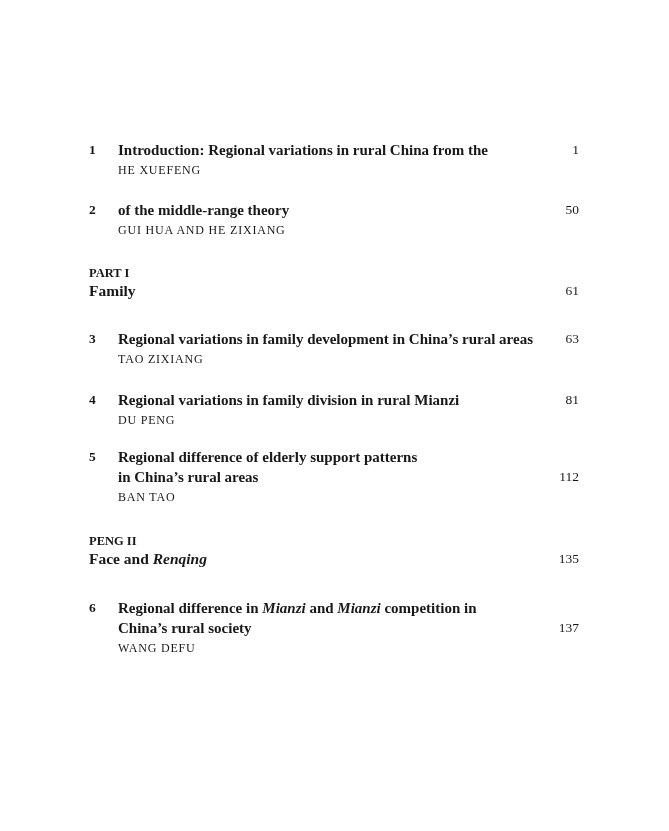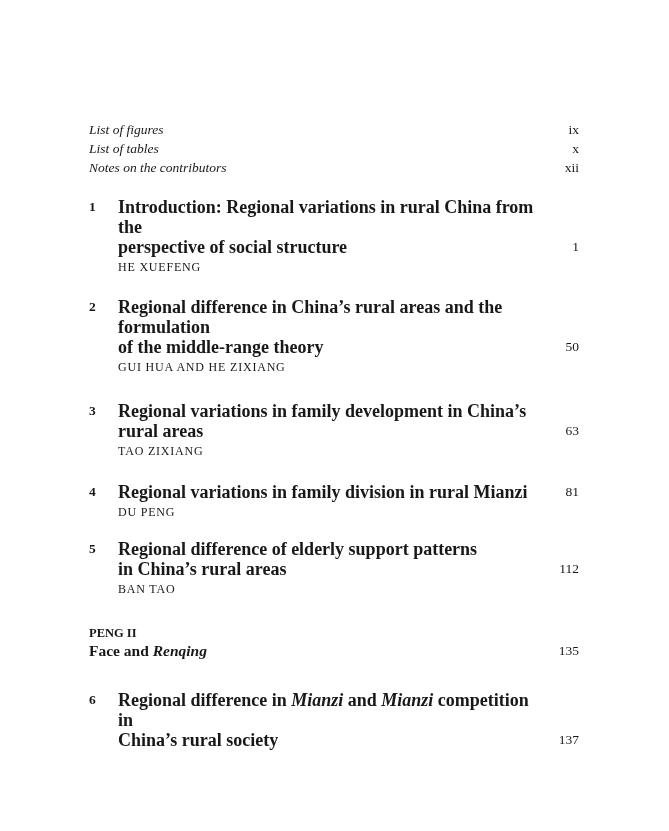--- a/index.html
+++ b/index.html
@@ -45,21 +45,21 @@
   .ch-num {
     width: 29px;
     flex-shrink: 0;
     font-weight: bold;
     font-size: 13.5px;
     line-height: 20px;
   }
   .ch-title {
     flex: 1;
     font-weight: bold;
-    font-size: 18px;
+    font-size: 15px;
     line-height: 20px;
   }
   .ch-title .line { display: block; }
   .ch-row .pnum {
     align-self: flex-end;
     line-height: 20px;
     padding-left: 12px;
   }
   .ch-author {
     margin-left: 29px;
@@ -97,59 +97,52 @@
   .s-ch5   { margin-top: 21px; }
   .s-part2 { margin-top: 30px; }
   .s-ch6   { margin-top: 29px; }
 </style>
 </head>
 <body>
 
 <div class="page">
   <div class="content">
 
-    <div>
-      <div class="fm-row">
-        <span>List of figures</span>
-        <span class="pnum">ix</span>
-      </div>
-      <div class="fm-row">
-        <span>List of tables</span>
-        <span class="pnum">x</span>
-      </div>
-      <div class="fm-row">
-        <span>Notes on the contributors</span>
-        <span class="pnum">xii</span>
-      </div>
-    </div>
 
     <div class="chapter s-ch1">
       <div class="ch-row">
         <span class="ch-num">1</span>
         <span class="ch-title">
           <span class="line">Introduction: Regional variations in rural China from the</span>
-          <span class="line">perspective of social structure</span>
         </span>
         <span class="pnum">1</span>
       </div>
       <div class="ch-author">HE XUEFENG</div>
     </div>
 
     <div class="chapter s-ch2">
       <div class="ch-row">
         <span class="ch-num">2</span>
         <span class="ch-title">
-          <span class="line">Regional difference in China’s rural areas and the formulation</span>
           <span class="line">of the middle-range theory</span>
         </span>
         <span class="pnum">50</span>
       </div>
       <div class="ch-author">GUI HUA AND HE ZIXIANG</div>
     </div>
 
+    <div class="part s-part1">
+      <div class="part-label">PART I</div>
+      <div class="part-row">
+        <span class="part-title">
+          <span>Family</span><span class="it"></span>
+        </span>
+        <span class="pnum">61</span>
+      </div>
+    </div>
 
     <div class="chapter s-ch3">
       <div class="ch-row">
         <span class="ch-num">3</span>
         <span class="ch-title">
           <span class="line">Regional variations in family development in China’s rural areas</span>
         </span>
         <span class="pnum">63</span>
       </div>
       <div class="ch-author">TAO ZIXIANG</div>
@@ -190,16 +183,17 @@
 
     <div class="chapter s-ch6">
       <div class="ch-row">
         <span class="ch-num">6</span>
         <span class="ch-title">
           <span class="line"><span>Regional difference in </span><span class="it">Mianzi</span><span> and </span><span class="it">Mianzi</span><span> competition in</span></span>
           <span class="line">China’s rural society</span>
         </span>
         <span class="pnum">137</span>
       </div>
+      <div class="ch-author">WANG DEFU</div>
     </div>
 
   </div>
 </div>
 
 </body></html>

